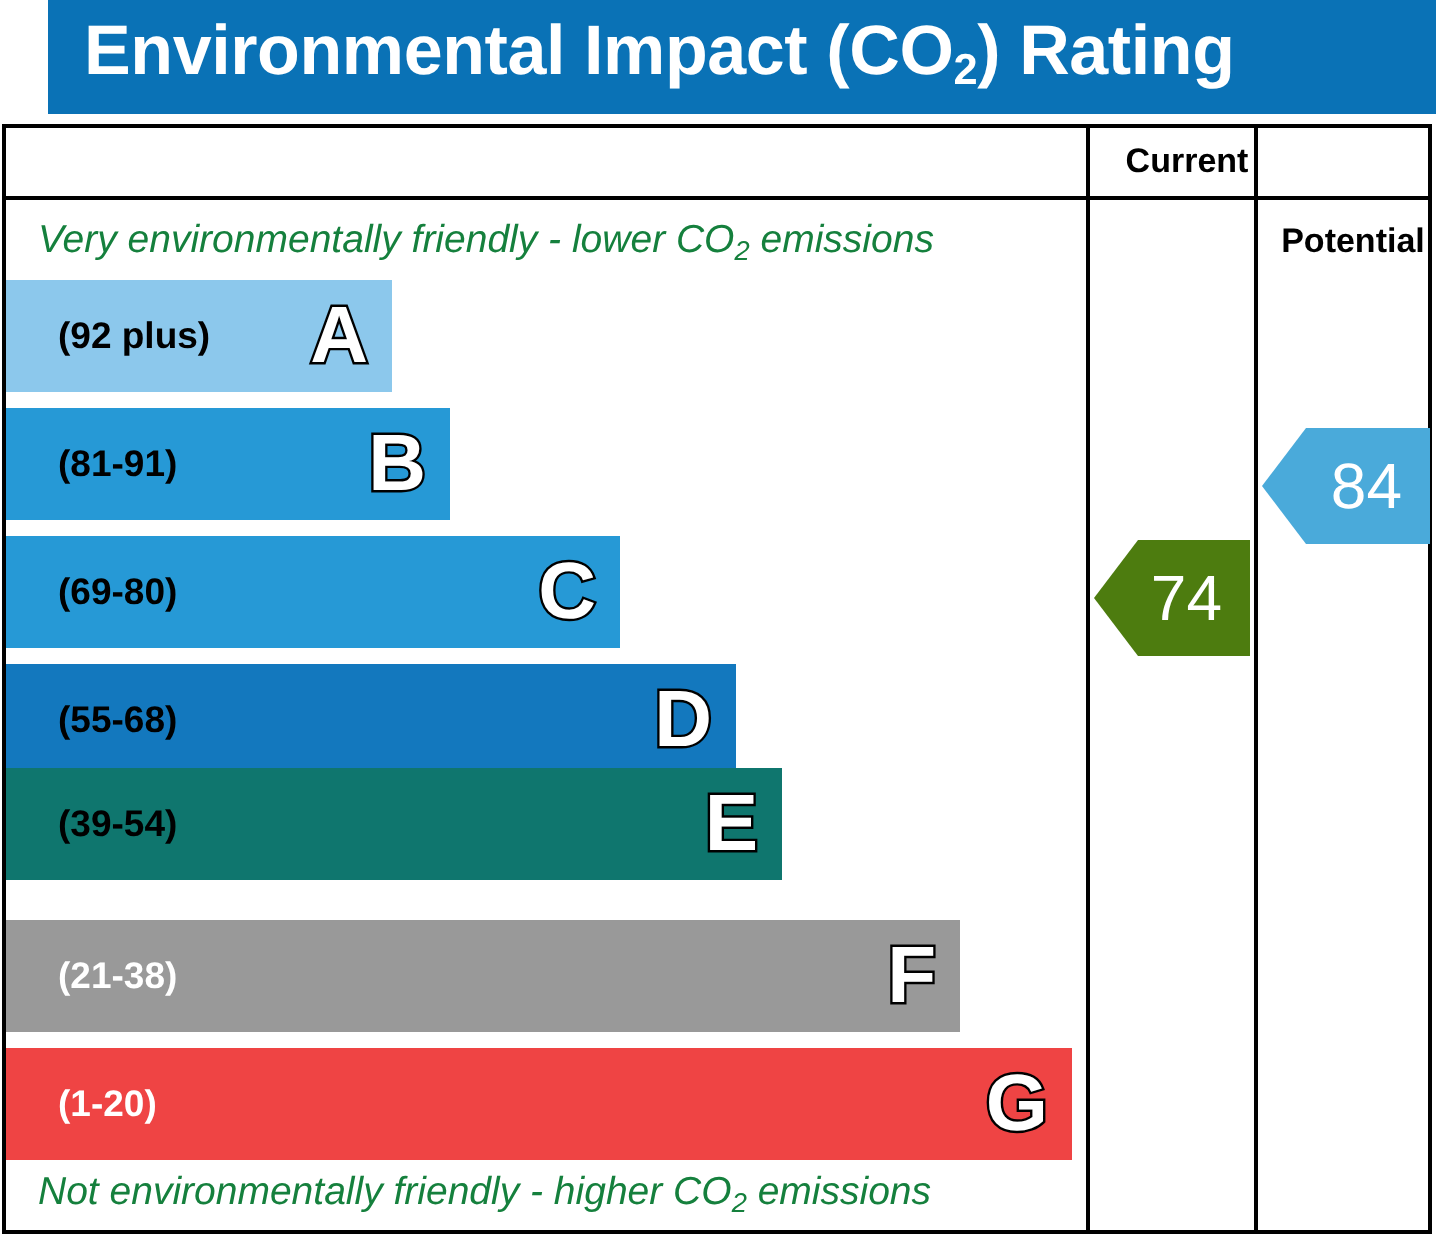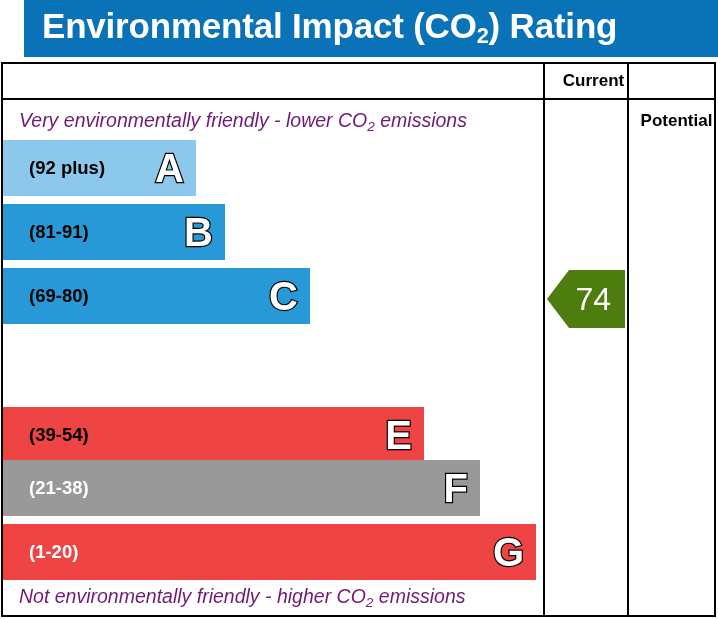--- a/index.html
+++ b/index.html
@@ -93,21 +93,21 @@
   }
   .col-head.current   { left: 542px; width: 97px; }
   .col-head.potential { left: 630px; width: 87px; margin-top: 40px; }
 
   
   .caption {
     position: absolute;
     left: 16px;
     font-size: 19.5px;
     font-style: italic;
-    color: #701a75;
+    color: #15803d;
     white-space: nowrap;
   }
   .caption sub {
     font-size: 0.7em;
     vertical-align: baseline;
     position: relative;
     top: 4px;
   }
   .caption.top    { top: 45px; }
   .caption.bottom { top: 521px; }
@@ -196,39 +196,46 @@
       <div class="band" id="band-1" style="top: 140px; width: 222px; background: rgb(38, 153, 214);">
         <span class="band-range" style="color: rgb(0, 0, 0);">(81-91)</span>
         <span class="band-letter">B</span>
       </div>
 
       <div class="band" id="band-2" style="top: 204px; width: 307px; background: rgb(38, 153, 214);">
         <span class="band-range" style="color: rgb(0, 0, 0);">(69-80)</span>
         <span class="band-letter">C</span>
       </div>
 
-
-      <div class="band" id="band-4" style="top: 343px; width: 421px; background: #ef4444;">
+      <div class="band" id="band-3" style="top: 268px; width: 365px; background: rgb(19, 120, 190);">
+        <span class="band-range" style="color: rgb(0, 0, 0);">(55-68)</span>
+        <span class="band-letter">D</span>
+      </div>
+
+      <div class="band" id="band-4" style="top: 320px; width: 388px; background: #0f766e;">
         <span class="band-range" style="color: rgb(0, 0, 0);">(39-54)</span>
         <span class="band-letter">E</span>
       </div>
 
       <div class="band" id="band-5" style="top: 396px; width: 477px; background: rgb(153, 153, 153);">
         <span class="band-range" style="color: rgb(255, 255, 255);">(21-38)</span>
         <span class="band-letter">F</span>
       </div>
 
       <div class="band" id="band-6" style="top: 460px; width: 533px; background: #ef4444;">
         <span class="band-range" style="color: rgb(255, 255, 255);">(1-20)</span>
         <span class="band-letter">G</span>
       </div>
 
     </div>
 
     <div class="rating-arrow current" id="arrow-current" style="top: 206px; background: #4d7c0f;">
       <span class="val">74</span>
     </div>
 
+    <div class="rating-arrow potential" id="arrow-potential" style="top: 150px; background: rgb(74, 170, 218);">
+      <span class="val">84</span>
+    </div>
 
     <div class="caption bottom"><span>Not environmentally friendly - higher CO</span><sub>2</sub><span> emissions</span></div>
 
   </div>
 </div>
 
 </body></html>

